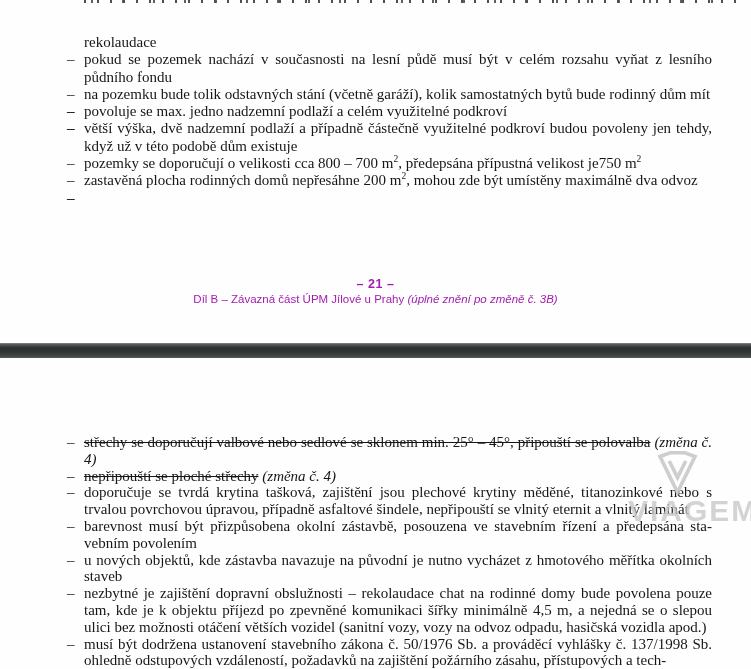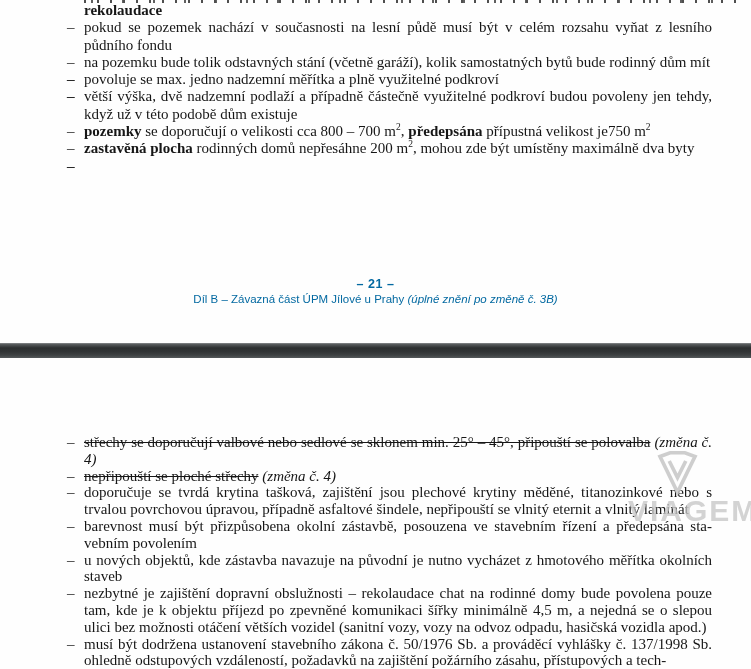--- a/index.html
+++ b/index.html
@@ -25,29 +25,29 @@
       repeating-linear-gradient(90deg,#242424 0 2px,transparent 2px 13px),
       repeating-linear-gradient(90deg,transparent 0 7px,#383838 7px 9px,transparent 9px 31px);
   }
   .content {
     position:absolute; left:84px; width:628px;
     font-size:15px; text-align:justify;
     -webkit-hyphens:manual; hyphens:manual;
   }
   .content1 { top:2px;  line-height:17.3px; }
   .content2 { top:76px; line-height:16.8px; }
-  .bold   { font-weight:bold; }
+  .bold   { font-weight:normal;margin-top:32px; }
   .ital   { font-style:italic; }
   .strike { text-decoration:line-through; text-decoration-thickness:1.4px; }
   sup { font-size:9.5px; line-height:0; vertical-align:super; }
   .bullet { position:relative; }
   .dash { position:absolute; left:-17px; top:0; }
   .footer {
     position:absolute; left:0; top:277px; width:751px; text-align:center;
-    font-family:"Liberation Sans","DejaVu Sans",sans-serif; color:#0369a1;
+    font-family:"Liberation Sans","DejaVu Sans",sans-serif; color:#a21caf;
   }
   .pageno   { font-size:12.5px; font-weight:bold; line-height:14px; letter-spacing:.5px; }
   .footline { font-size:11.5px; line-height:13px; margin-top:2px; }
   
   .smudge {
     position:absolute; left:4px; top:362px; width:150px; height:28px;
     background:radial-gradient(ellipse at 35% 50%, rgba(188,193,193,.30), transparent 70%);
   }
   .watermark { position:absolute; left:628px; top:450px; width:170px; height:80px; pointer-events:none; }
   .gem { position:absolute; left:26px; top:0; width:47px; height:46px; }
@@ -64,25 +64,25 @@
 <div class="screen">
 
   <section class="page page1">
     <div class="clipped-line"></div>
     <div class="content content1">
       <div class="bold">rekolaudace</div>
       <div id="bullets1">
           <div class="bullet"><span class="dash">–</span><span>pokud se pozemek nachází v současnosti na lesní půdě musí být v celém rozsahu vyňat z lesního půdního fondu</span></div>
           <div class="bullet"><span class="dash">–</span><span>na pozemku bude tolik odstavných stání (včetně garáží), kolik samostatných bytů bude rodinný dům mít</span></div>
           <div class="bullet"><span class="dash">–</span></div>
-          <div class="bullet"><span class="dash">–</span><span>povoluje se max. jedno nadzemní měřítka a plně využitelné podkroví</span></div>
+          <div class="bullet"><span class="dash">–</span><span>povoluje se max. jedno nadzemní podlaží a celém využitelné podkroví</span></div>
           <div class="bullet"><span class="dash">–</span></div>
           <div class="bullet"><span class="dash">–</span><span>větší výška, dvě nadzemní podlaží a případně částečně využitelné podkroví budou povoleny jen teh­dy, když už v této podobě dům existuje</span></div>
           <div class="bullet"><span class="dash">–</span><span class="bold">pozemky</span><span> se doporučují o velikosti cca 800 – 700 m</span><sup>2</sup><span>, </span><span class="bold">předepsána</span><span> přípustná velikost je750 m</span><sup>2</sup></div>
-          <div class="bullet"><span class="dash">–</span><span class="bold">zastavěná plocha</span><span> rodinných domů nepřesáhne 200 m</span><sup>2</sup><span>, mohou zde být umístěny maximálně dva byty</span></div>
+          <div class="bullet"><span class="dash">–</span><span class="bold">zastavěná plocha</span><span> rodinných domů nepřesáhne 200 m</span><sup>2</sup><span>, mohou zde být umístěny maximálně dva odvoz</span></div>
           <div class="bullet"><span class="dash">–</span></div>
           <div class="bullet"><span class="dash">–</span></div>
         </div>
     </div>
     <div class="footer">
       <div class="pageno">– 21 –</div>
       <div class="footline"><span>Díl B – Závazná část ÚPM Jílové u Prahy </span><span class="ital">(úplné znění po změně č. 3B)</span></div>
     </div>
   </section>
 

